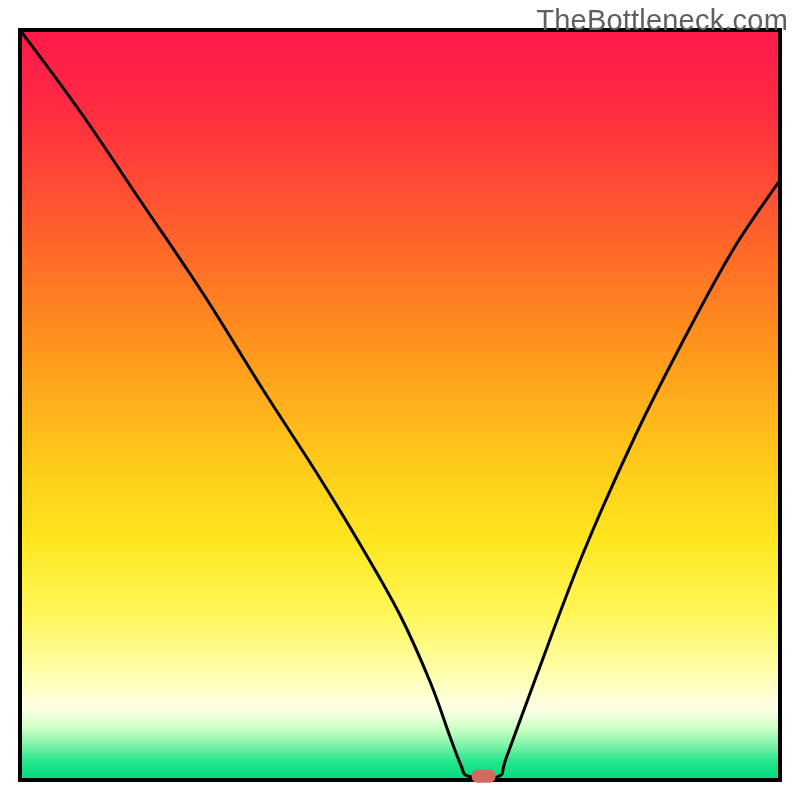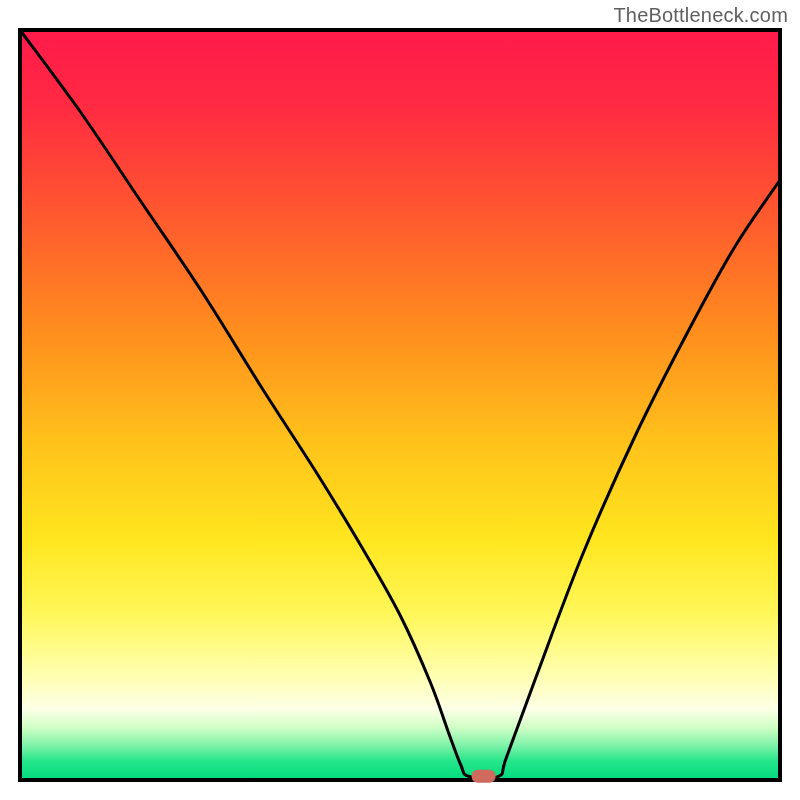--- a/index.html
+++ b/index.html
@@ -13,21 +13,21 @@
   }
   .frame {
     position: relative;
     width: 800px;
     height: 800px;
   }
   .watermark {
     position: absolute;
     top: 4px;
     right: 12px;
-    font-size: 20px;
+    font-size: 29px;
     color: #5f5f5f;
     font-weight: 400;
     letter-spacing: 0.2px;
     z-index: 5;
   }
   svg {
     position: absolute;
     top: 0;
     left: 0;
   }

